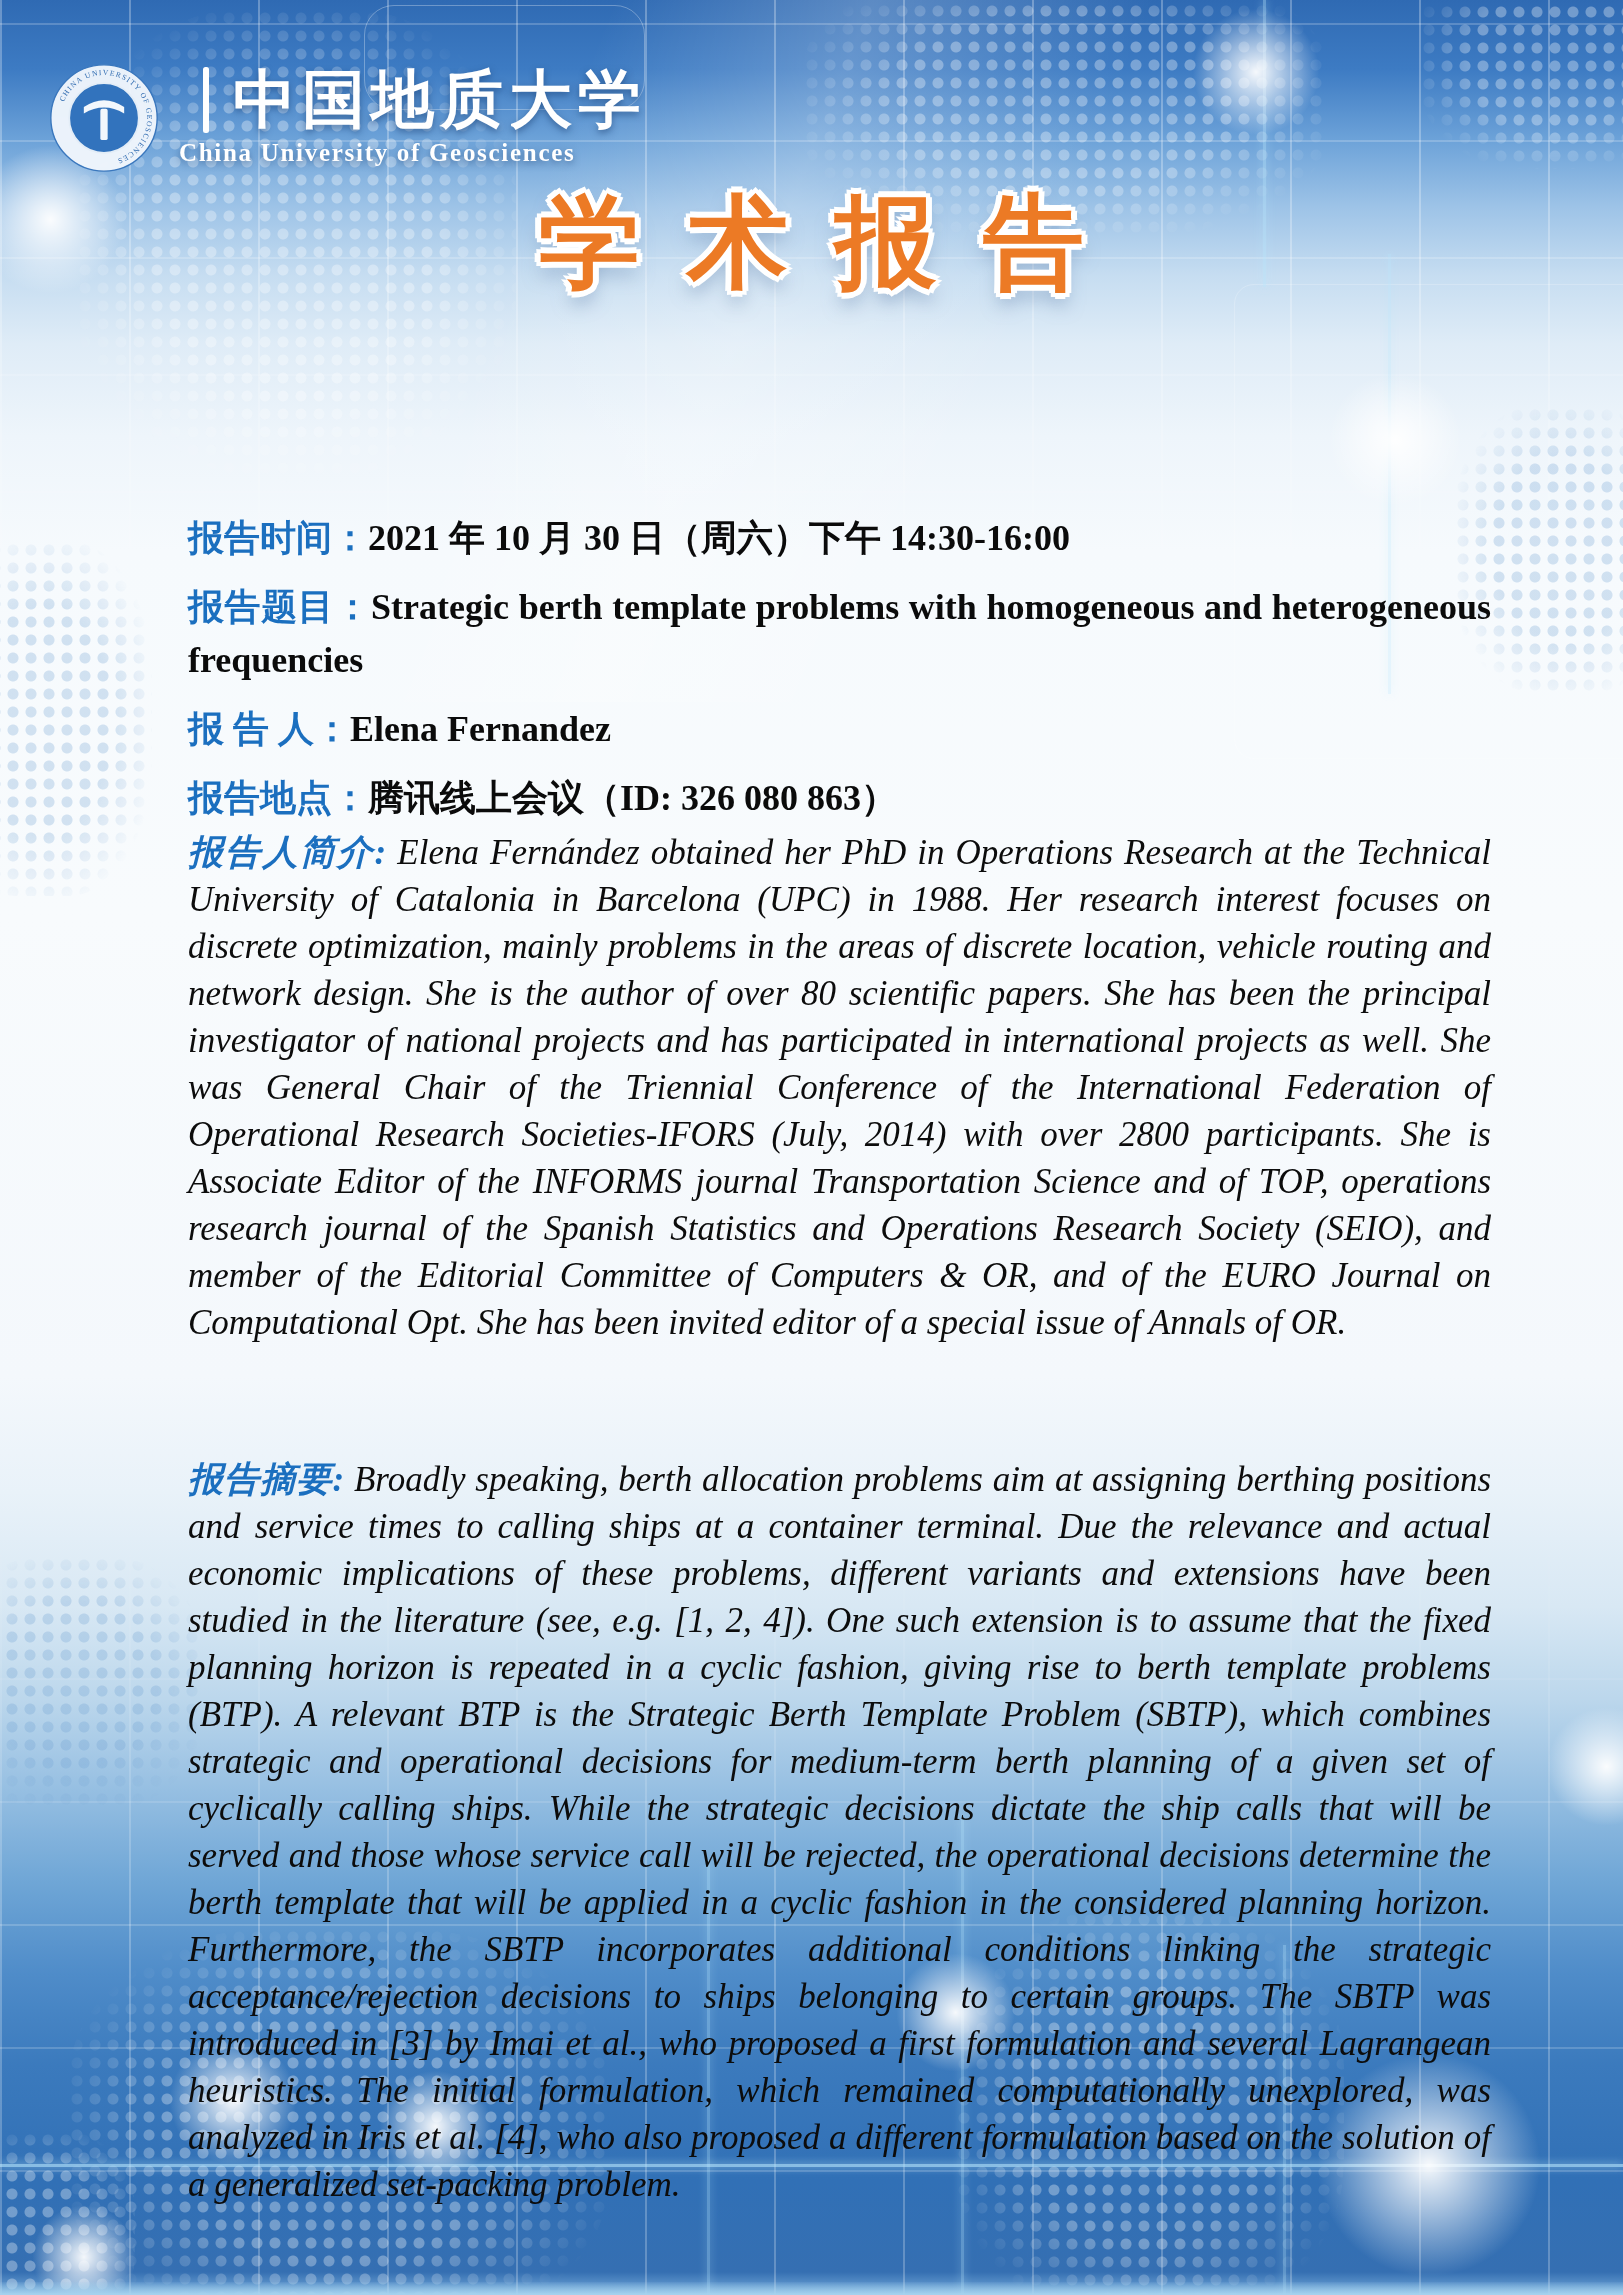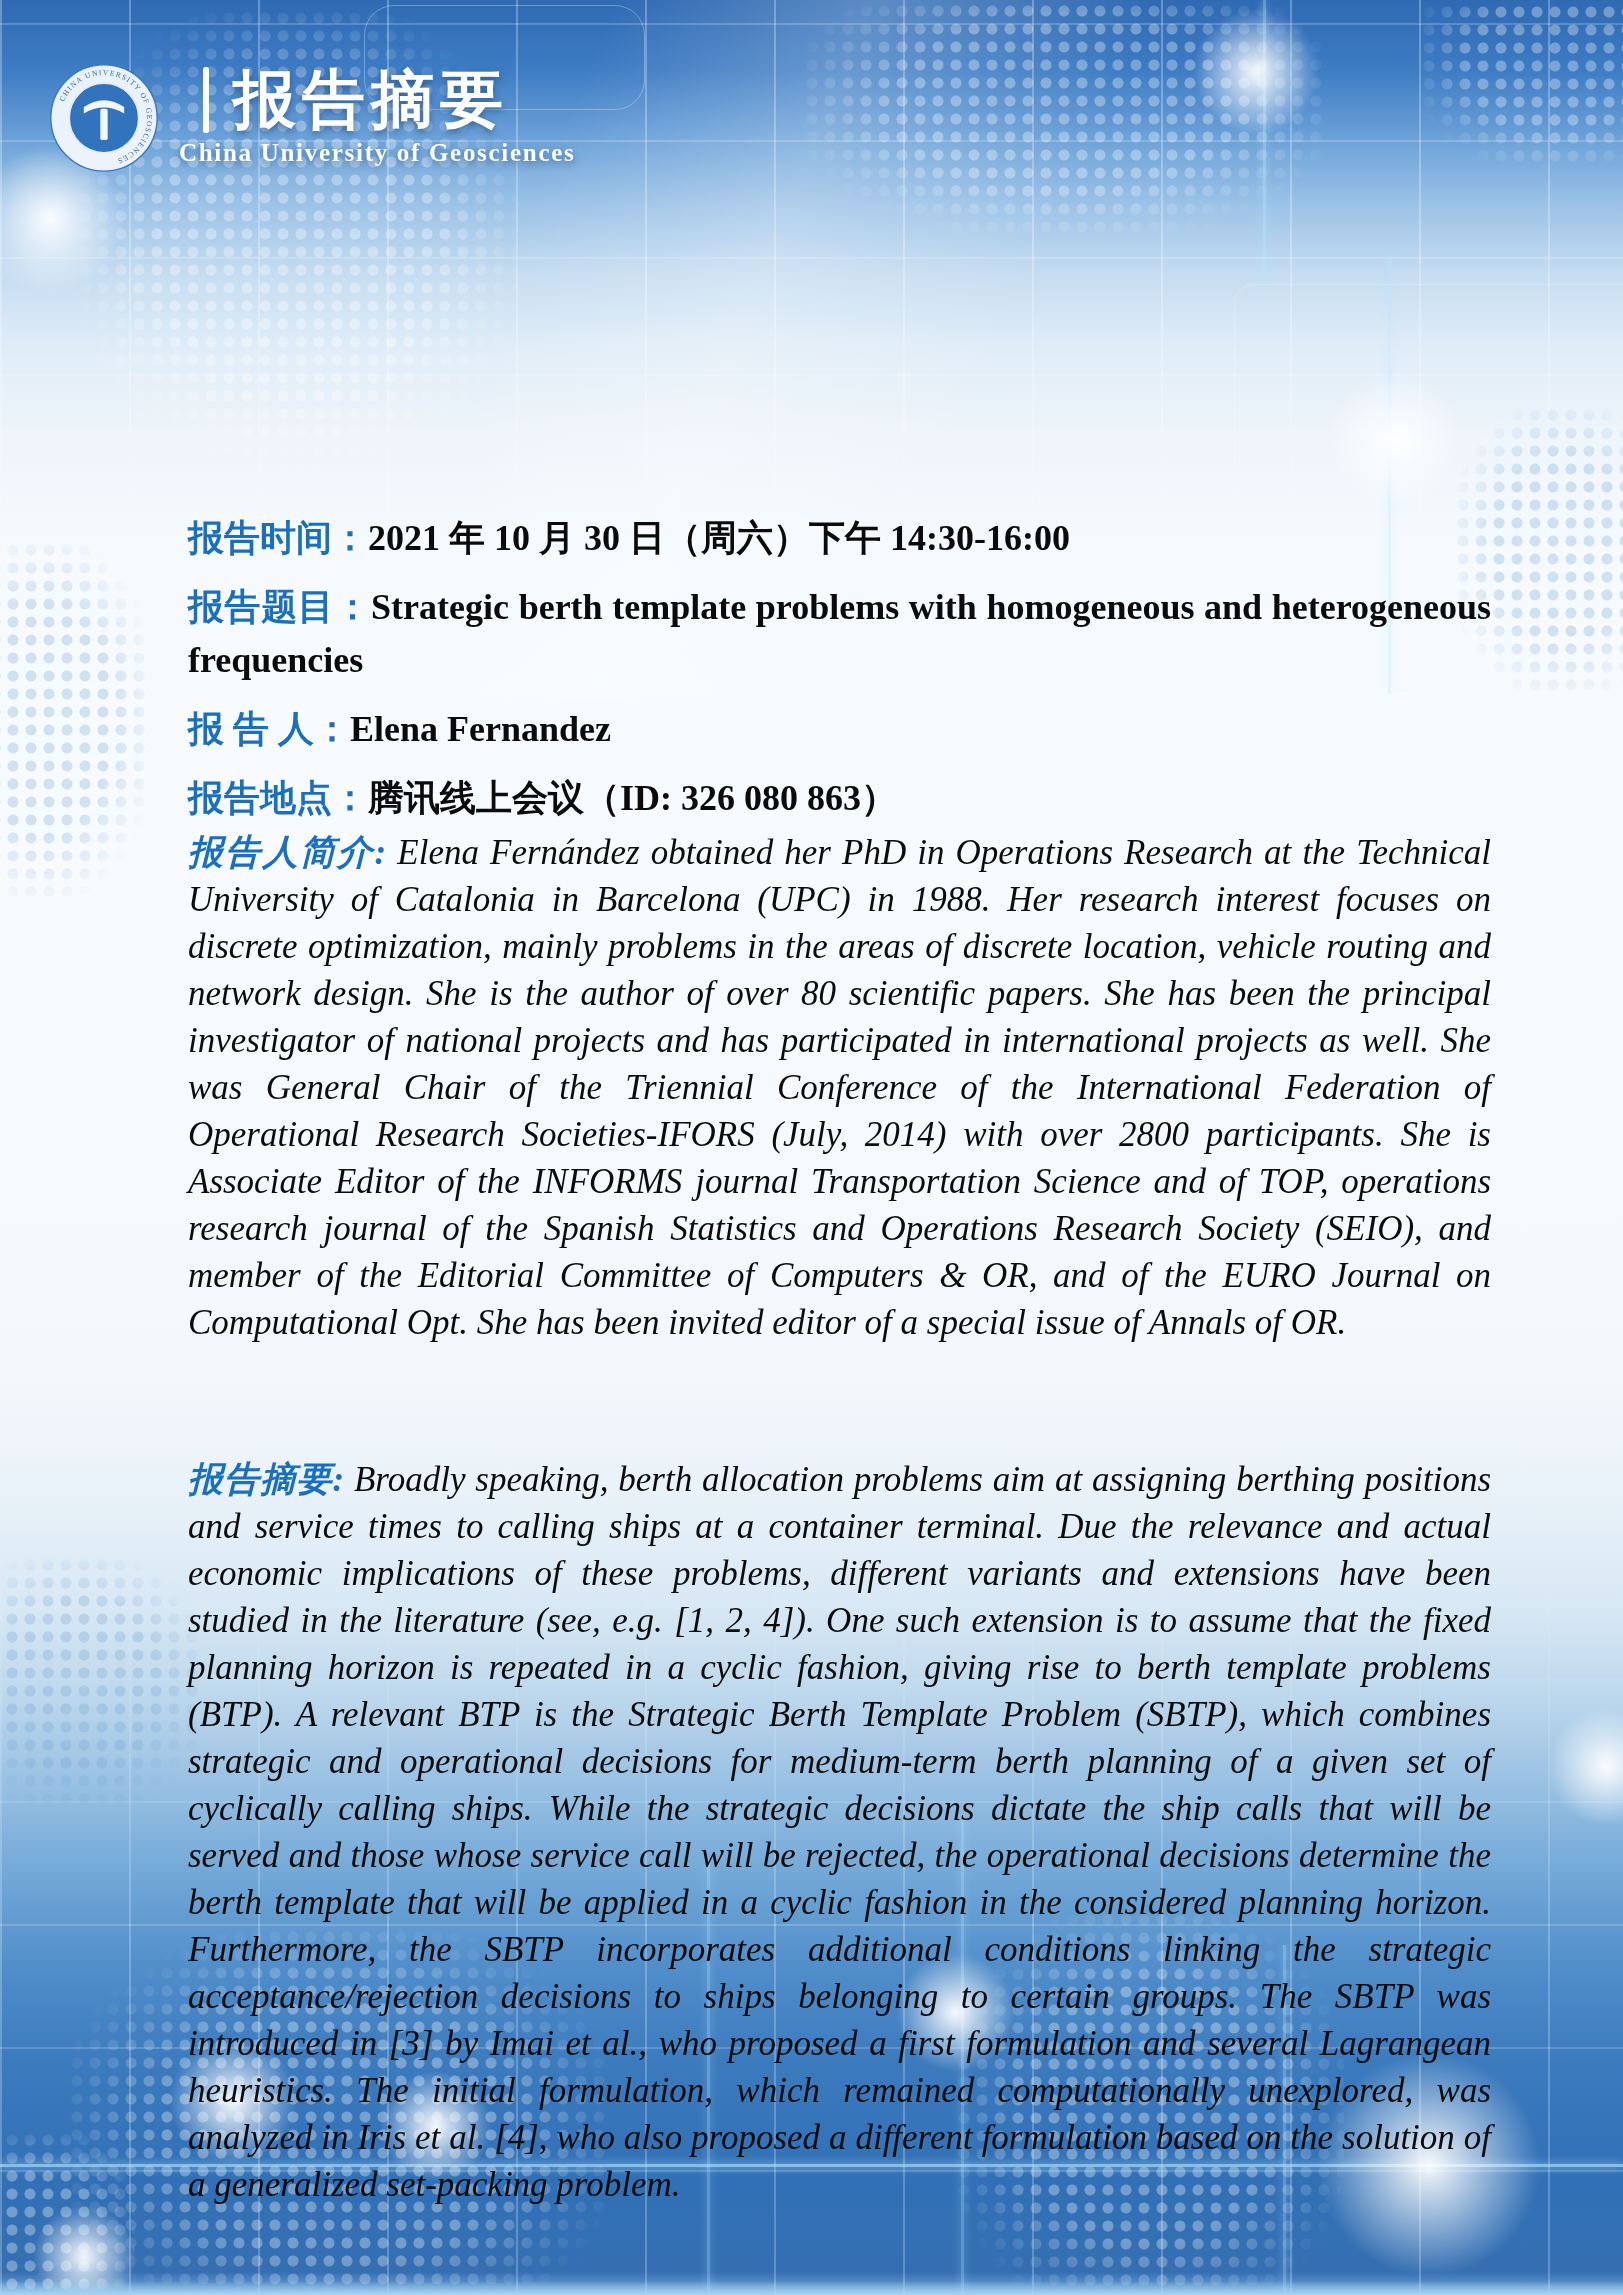--- a/index.html
+++ b/index.html
@@ -114,26 +114,27 @@
       <circle cx="60" cy="60" r="38" fill="#3273bd" stroke="#e3edf7" stroke-width="2"></circle>
       <path d="M38 48 Q60 33 82 48 L82 55 Q60 42 38 55 Z" fill="#f2f7fc"></path>
       <rect x="56" y="50" width="8" height="34" rx="2" fill="#f2f7fc"></rect>
       <text font-size="8.2" fill="#2f6bb0" font-family="Liberation Serif, serif" letter-spacing="1.4">
         <textPath href="#ringPath" startOffset="6%">CHINA UNIVERSITY OF GEOSCIENCES</textPath>
       </text>
     </svg>
     <div class="h-text">
       <div class="h-cn">
         <span class="h-bar"></span>
-        <span>报告摘要</span>
+        <span>中国地质大学</span>
       </div>
       <div class="h-en">China University of Geosciences</div>
     </div>
   </div>
 
+  <div class="title">学术报告</div>
 
 
   <div class="meta">
     <p><span class="mlabel">报告时间：</span><span class="mvalue">2021 年 10 月 30 日（周六）下午 14:30-16:00</span></p>
     <p><span class="mlabel">报告题目：</span><span class="mvalue">Strategic berth template problems with homogeneous and heterogeneous frequencies</span></p>
     <p><span class="mlabel">报 告 人：</span><span class="mvalue">Elena Fernandez</span></p>
     <p><span class="mlabel">报告地点：</span><span class="mvalue">腾讯线上会议（ID: 326 080 863）</span></p>
   </div>
 
   <p class="para bio">

